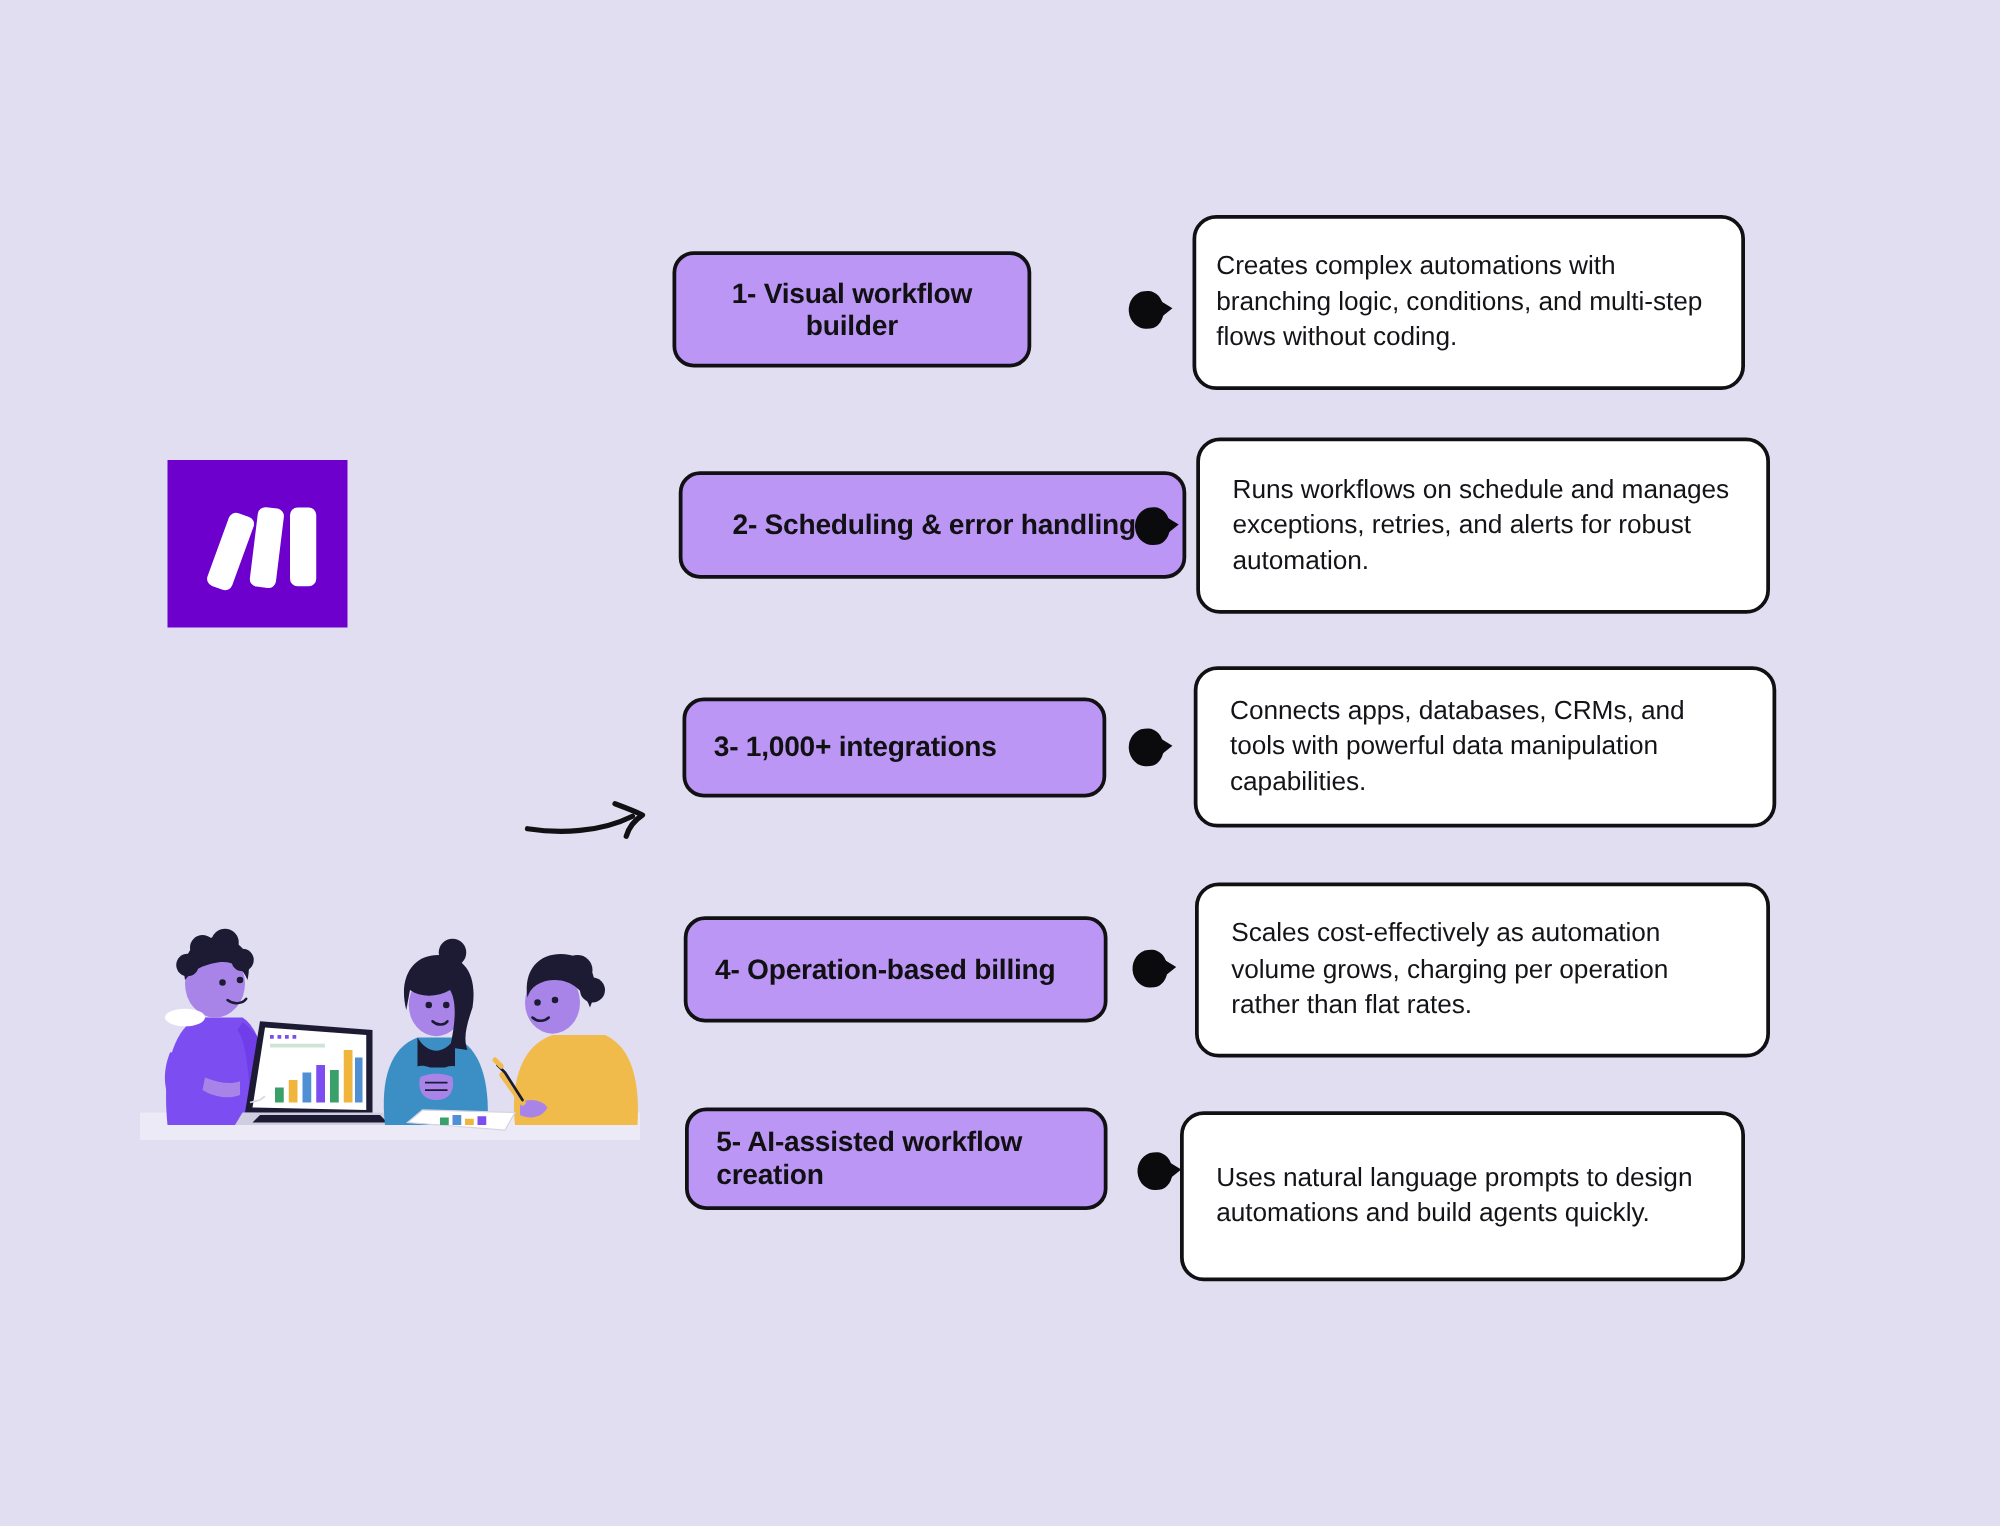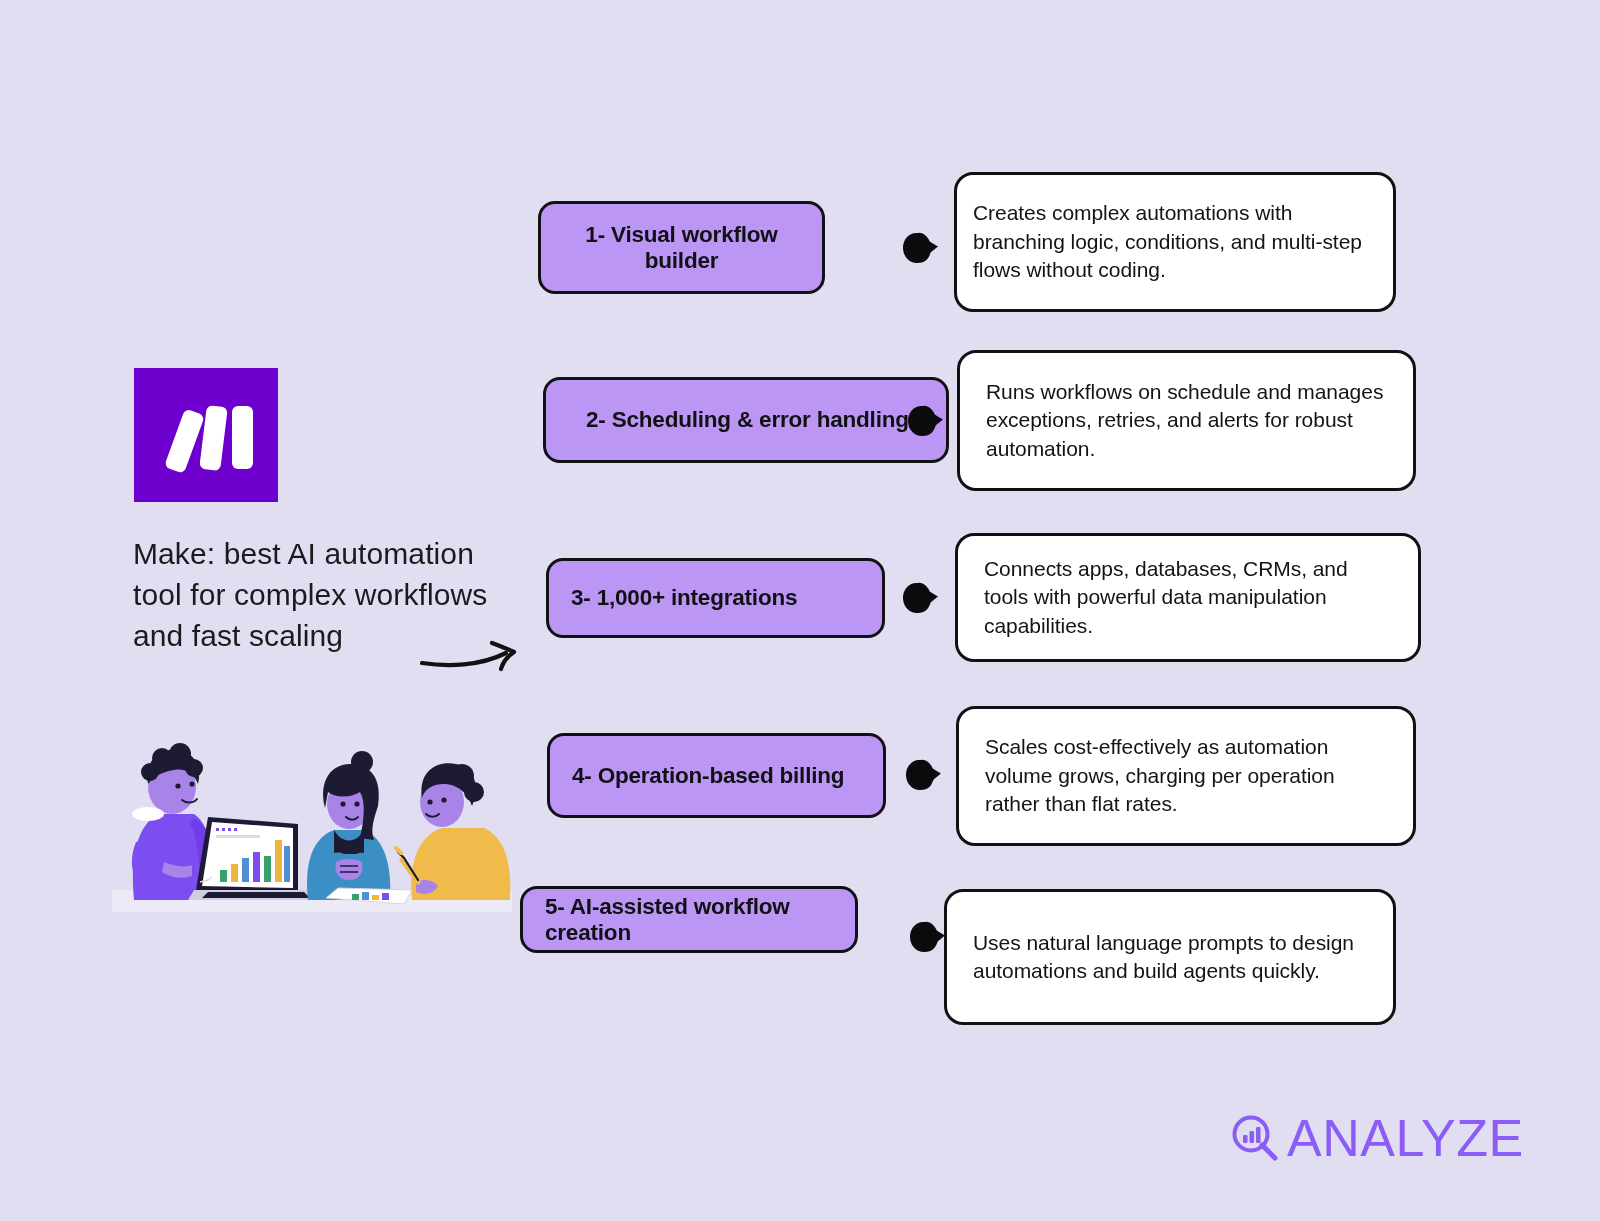--- a/index.html
+++ b/index.html
@@ -105,21 +105,20 @@
   <div id="brand-logo">
     <svg viewBox="0 0 144 134" xmlns="http://www.w3.org/2000/svg" aria-hidden="true">
       <g fill="#ffffff">
         <rect x="40" y="42" width="21" height="62" rx="6" transform="rotate(20 50 73)"></rect>
         <rect x="69" y="38" width="21" height="64" rx="6" transform="rotate(7 79 70)"></rect>
         <rect x="98" y="38" width="21" height="63" rx="6"></rect>
       </g>
     </svg>
   </div>
 
-  <div id="brand-title">Make: best AI automation tool for complex workflows and fast scaling</div>
 
   <div id="curvy-arrow">
     <svg width="120" height="55" viewBox="0 0 120 55" xmlns="http://www.w3.org/2000/svg" aria-hidden="true">
       <path d="M4 38 C 30 42, 62 41, 88 28" stroke="#111114" stroke-width="4.2" fill="none" stroke-linecap="round"></path>
       <path d="M74 18 C 82 21, 90 24, 96 27 C 90 31, 85 37, 83 44" stroke="#111114" stroke-width="4.2" fill="none" stroke-linecap="round" stroke-linejoin="round"></path>
     </svg>
   </div>
 
   <div id="team-illustration">
     <svg width="400" height="190" viewBox="0 0 400 190" xmlns="http://www.w3.org/2000/svg" aria-hidden="true">
@@ -240,35 +239,23 @@
     <div class="label-box" style="left:547px; top:733px; width:339px; height:85px;">
       <span>4- Operation-based billing</span>
     </div>
     <div class="connector" style="left:906px; top:760px;"></div>
     <div class="desc-box" style="left:956px; top:706px; width:460px; height:140px;">
       <span>Scales cost-effectively as automation volume grows, charging per operation rather than flat rates.</span>
     </div>
   </div>
 
   <div class="row">
-    <div class="label-box" style="left:520px; top:886px; width:338px; height:67px;">
+    <div class="label-box" style="left:548px; top:886px; width:338px; height:82px;">
       <span>5- AI-assisted workflow creation</span>
     </div>
     <div class="connector" style="left:910px; top:922px;"></div>
     <div class="desc-box" style="left:944px; top:889px; width:452px; height:136px;">
       <span>Uses natural language prompts to design automations and build agents quickly.</span>
     </div>
   </div>
 
-  <div id="analyze-logo">
-    <span class="glyph">
-      <svg viewBox="0 0 52 52" xmlns="http://www.w3.org/2000/svg" aria-hidden="true">
-        <circle cx="22" cy="22" r="16.5" fill="none" stroke="#8b5cf6" stroke-width="4"></circle>
-        <line x1="33" y1="33" x2="46" y2="46" stroke="#8b5cf6" stroke-width="5" stroke-linecap="round"></line>
-        <rect x="14" y="23" width="4.5" height="8" rx="1.2" fill="#8b5cf6"></rect>
-        <rect x="20.5" y="19" width="4.5" height="12" rx="1.2" fill="#8b5cf6"></rect>
-        <rect x="27" y="15" width="4.5" height="16" rx="1.2" fill="#8b5cf6"></rect>
-      </svg>
-    </span>
-    <span class="word">ANALYZE</span>
-  </div>
 
 </div>
 
 </body></html>

